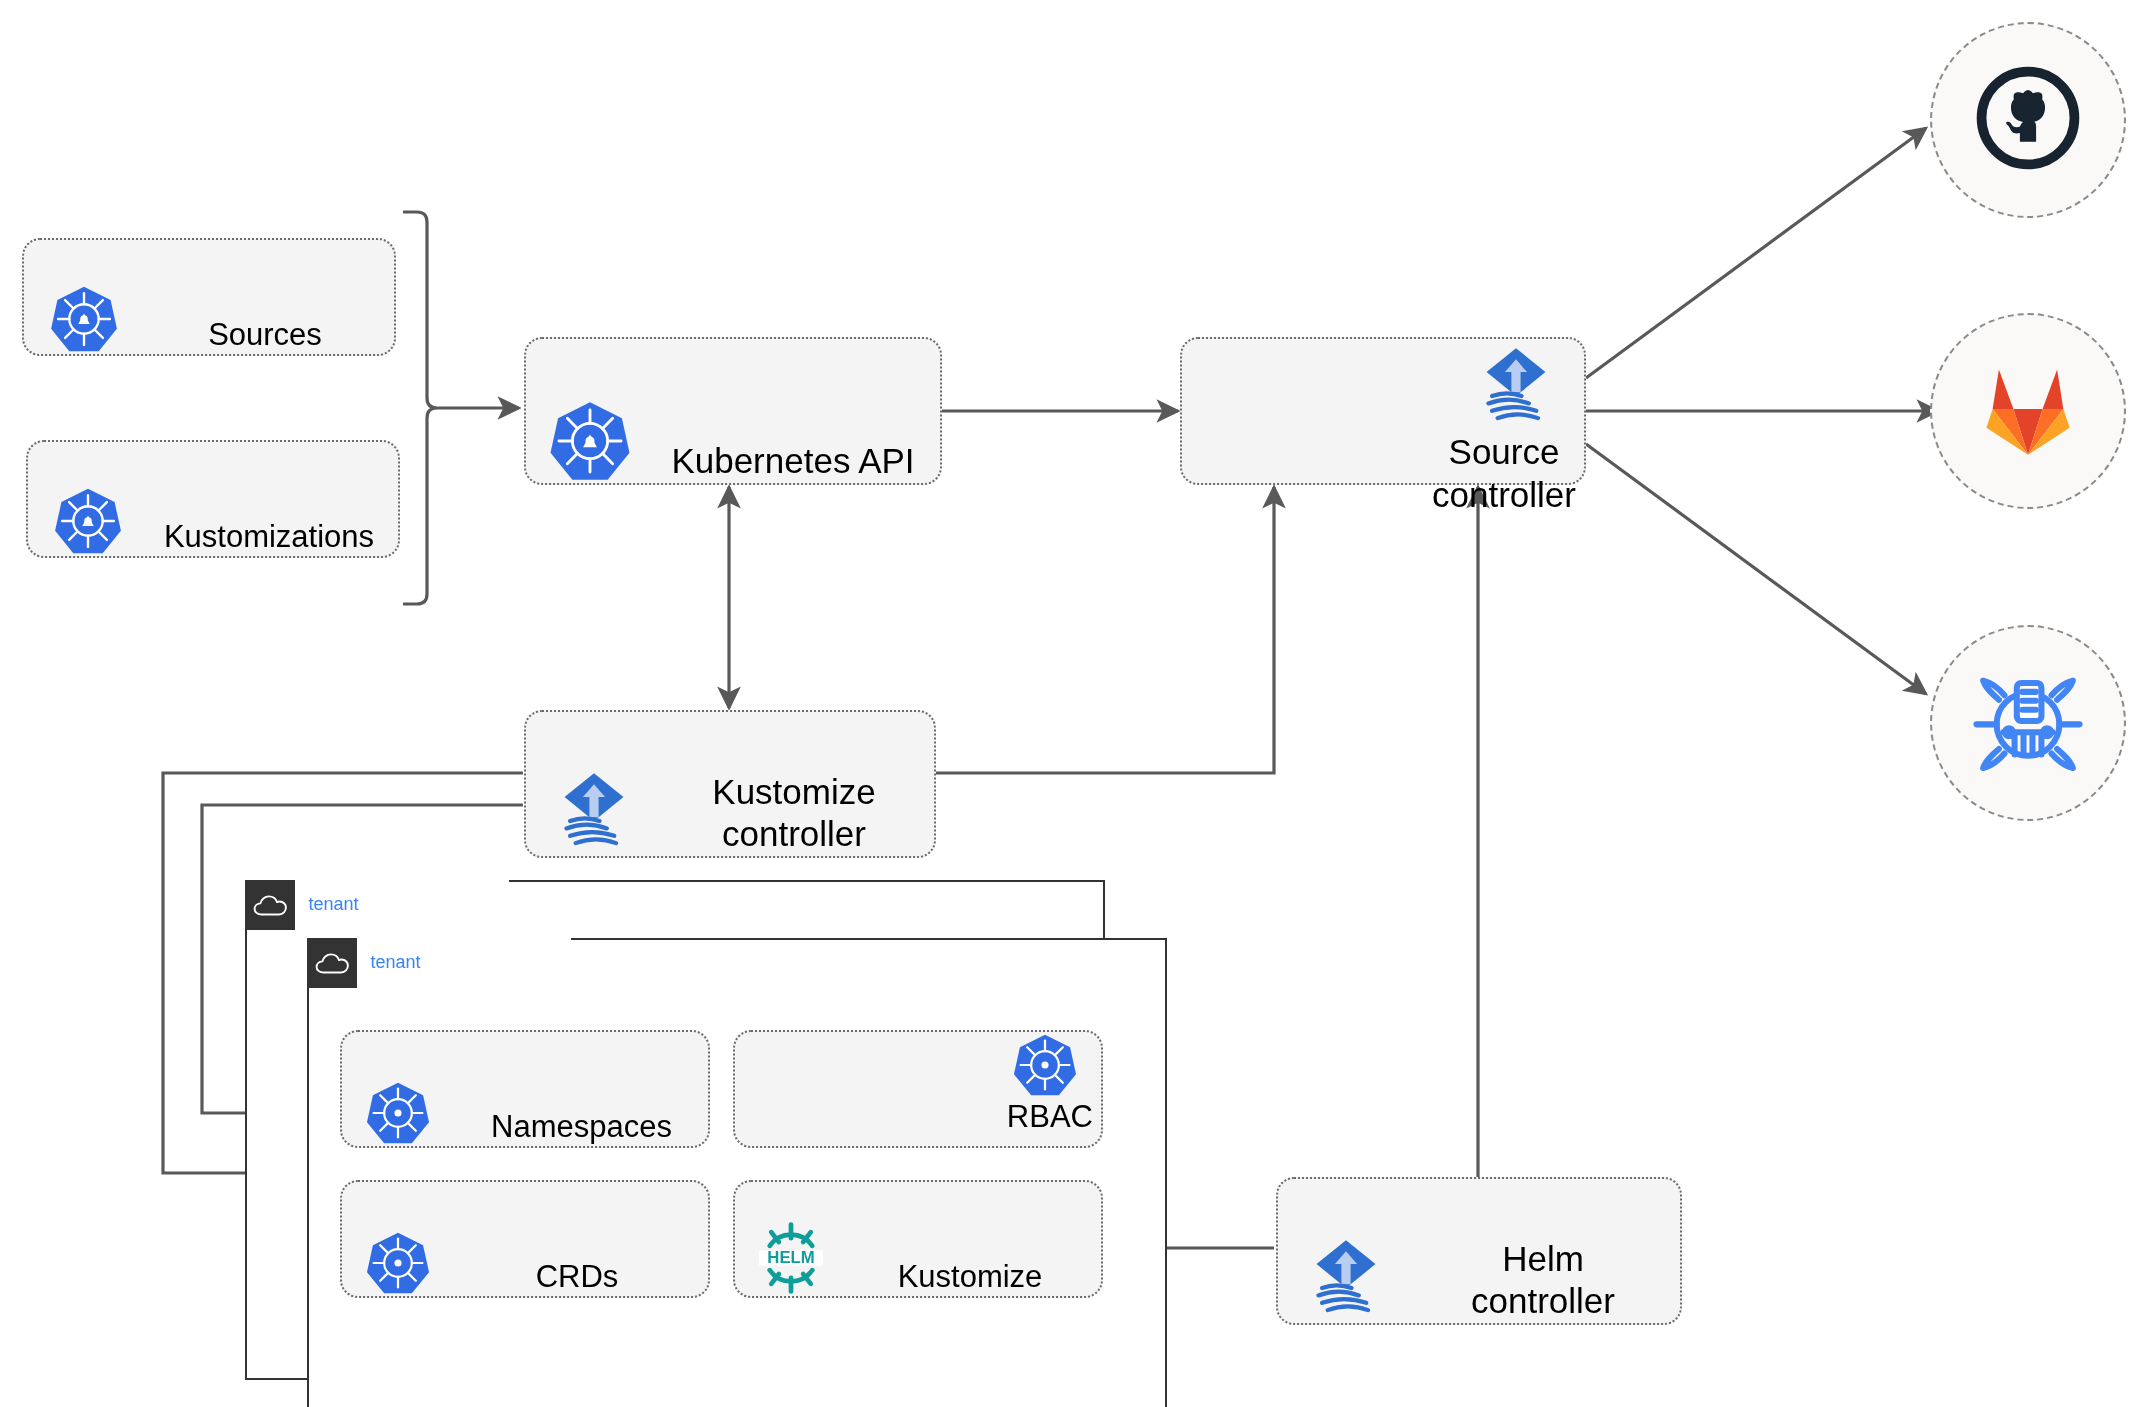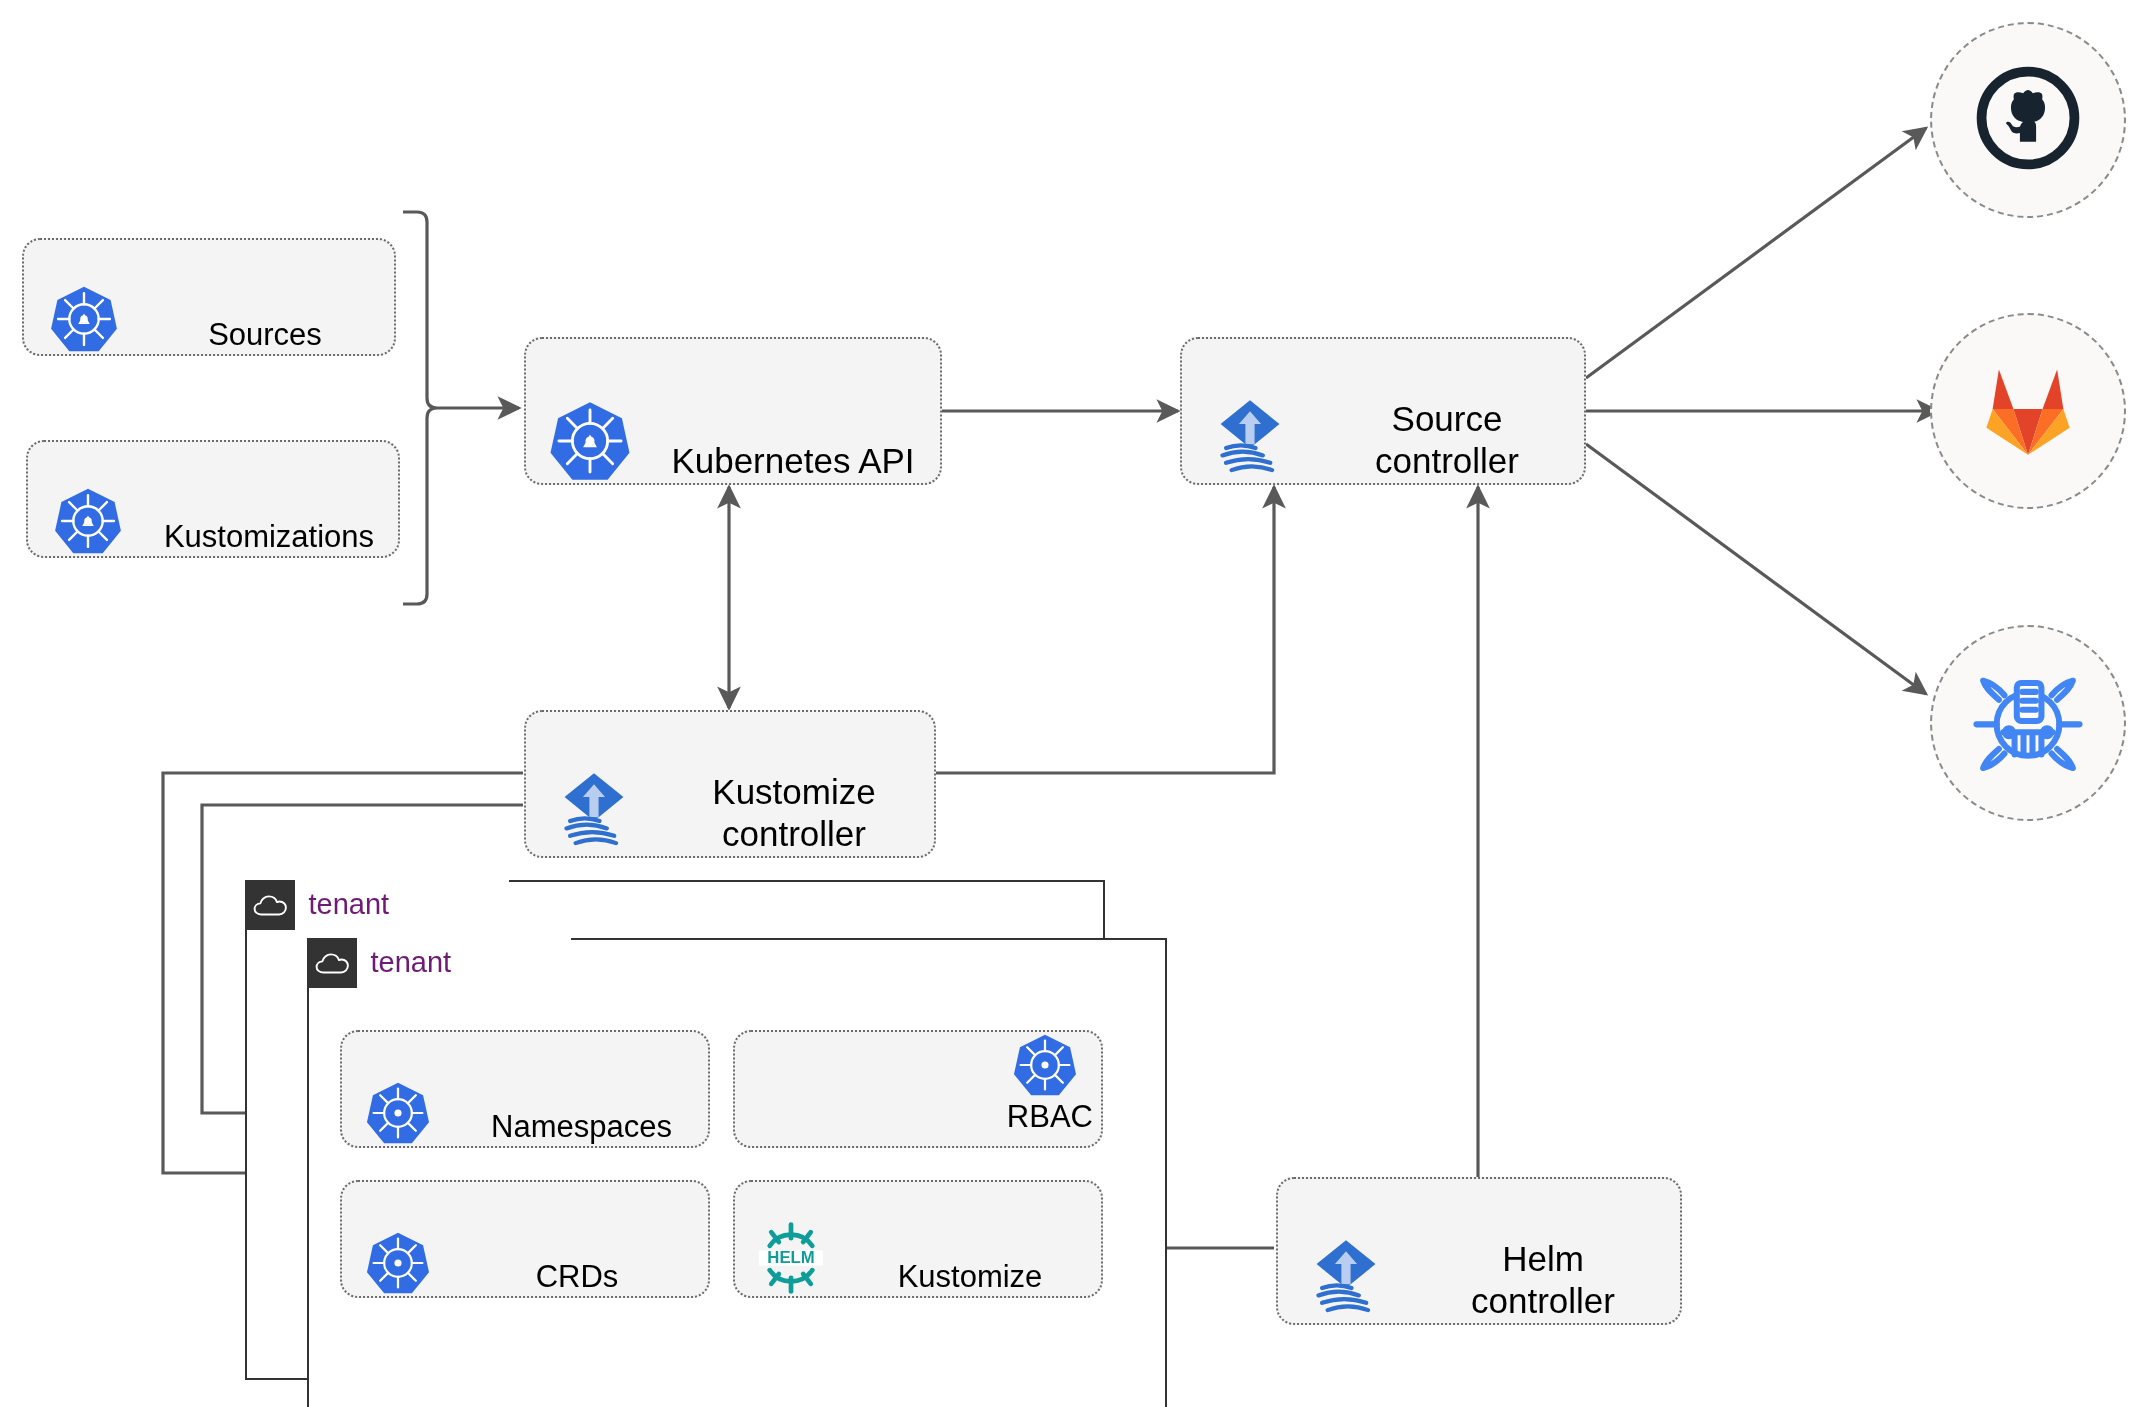--- a/index.html
+++ b/index.html
@@ -82,22 +82,22 @@
     background: #333333;
     display: flex;
     align-items: center;
     padding: 0 0 0 0;
   }
   .tenant .tab .cloud {
     width: 50px; height: 50px;
     display: flex; align-items: center; justify-content: center;
   }
   .tenant .tab .tname {
-    color: #701a75;
-    font-size: 29px;
+    color: #3b82f6;
+    font-size: 18px;
     padding-left: 14px;
     background: #ffffff;
     height: 50px;
     display: flex;
     align-items: center;
     position: absolute;
     left: 50px;
     white-space: nowrap;
     text-align: right;
   }
@@ -239,21 +239,21 @@
             <path d="M35 65 L23 77"></path>
         </g>
         <g fill="none" stroke="#ffffff" stroke-width="2.6">
           <path d="M50 45 L44 56 L56 56 Z"></path>
         </g>
       </svg>
     </span>
     <span class="lbl">Kubernetes API</span>
   </div>
 
-  <div class="node n-ctl" style="left:1180px; top:337px; width:406px; height:148px;">
+  <div class="node n-ctl" style="left:1180px; top:337px; width:406px; height:148px;flex-direction:column;">
     <span class="ico" style="width:136px;">
       <svg width="92" height="92" viewBox="0 0 100 100" aria-hidden="true">
         <path d="M50 10 L82 36 L50 62 L18 36 Z" fill="#2f6fd0"></path>
         <path d="M50 22 L62 36 L55 36 L55 58 L45 58 L45 36 L38 36 Z" fill="#b9cdf0"></path>
         <g stroke="#2f6fd0" stroke-width="4.6" stroke-linecap="round" fill="none">
           <path d="M24 62 Q 40 56 56 62"></path>
           <path d="M20 70 Q 42 62 64 70"></path>
           <path d="M24 78 Q 48 70 72 78"></path>
           <path d="M30 86 Q 52 78 74 86"></path>
         </g>

